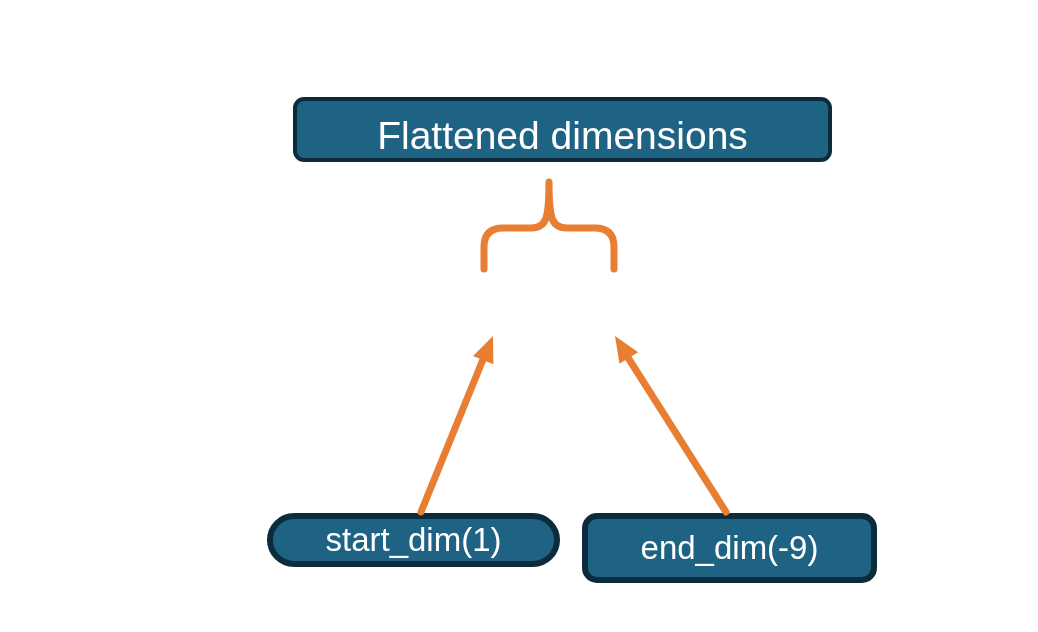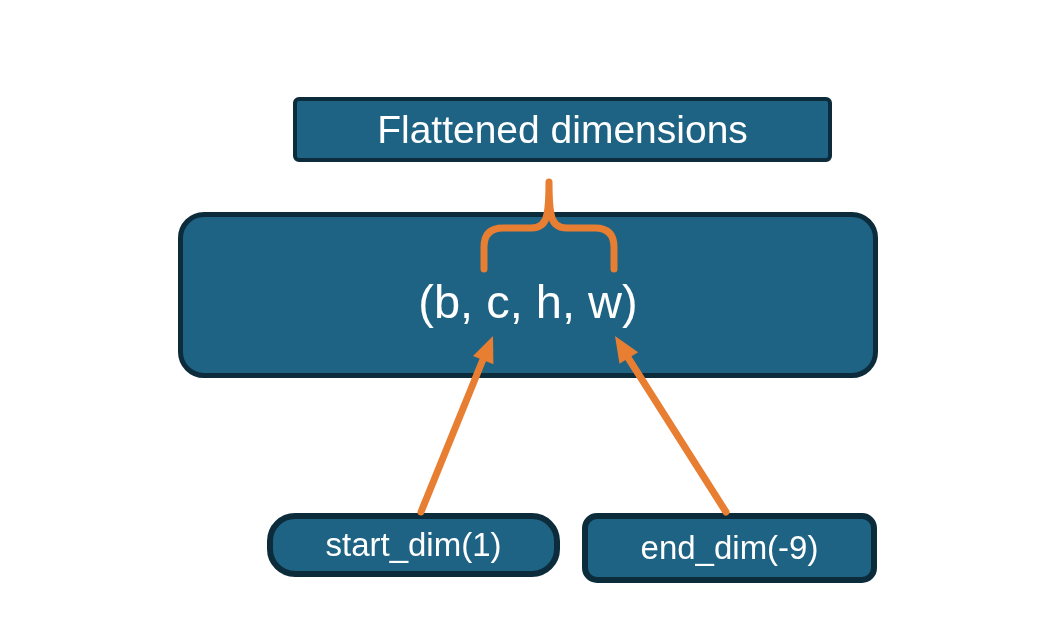--- a/index.html
+++ b/index.html
@@ -30,35 +30,36 @@
     color: var(--text);
     display: flex;
     align-items: center;
     justify-content: center;
     z-index: 1;
     white-space: nowrap;
   }
   .node-flattened {
     left: 293px; top: 97px;
     width: 539px; height: 65px;
-    border-radius: 6px;
+    border-radius: 11px;
     border-width: 4px;
     font-size: 39px;
+    align-items: flex-end;
   }
   .node-tensor {
     left: 178px; top: 212px;
     width: 700px; height: 166px;
     border-radius: 26px;
     border-width: 5px;
     font-size: 47px;
     padding-top: 12px;
   }
   .node-start-dim {
     left: 267px; top: 513px;
-    width: 293px; height: 64px;
+    width: 293px; height: 54px;
     border-radius: 28px;
     border-width: 6px;
     font-size: 33px;
   }
   .node-end-dim {
     left: 582px; top: 513px;
     width: 295px; height: 70px;
     border-radius: 15px;
     border-width: 6px;
     font-size: 33px;
@@ -85,23 +86,20 @@
 </style>
 </head>
 <body>
 
 <div class="canvas">
 
   <div class="node node-flattened">
     <span>Flattened dimensions</span>
   </div>
 
-  <div class="node node-tensor">
-    <span>(b, c, h, w)</span>
-  </div>
 
   <div class="node node-start-dim">
     <span>start_dim(1)</span>
   </div>
 
   <div class="node node-end-dim">
     <span>end_dim(-9)</span>
   </div>
 
   <svg class="connector-layer" viewBox="0 0 1038 632" xmlns="http://www.w3.org/2000/svg">

